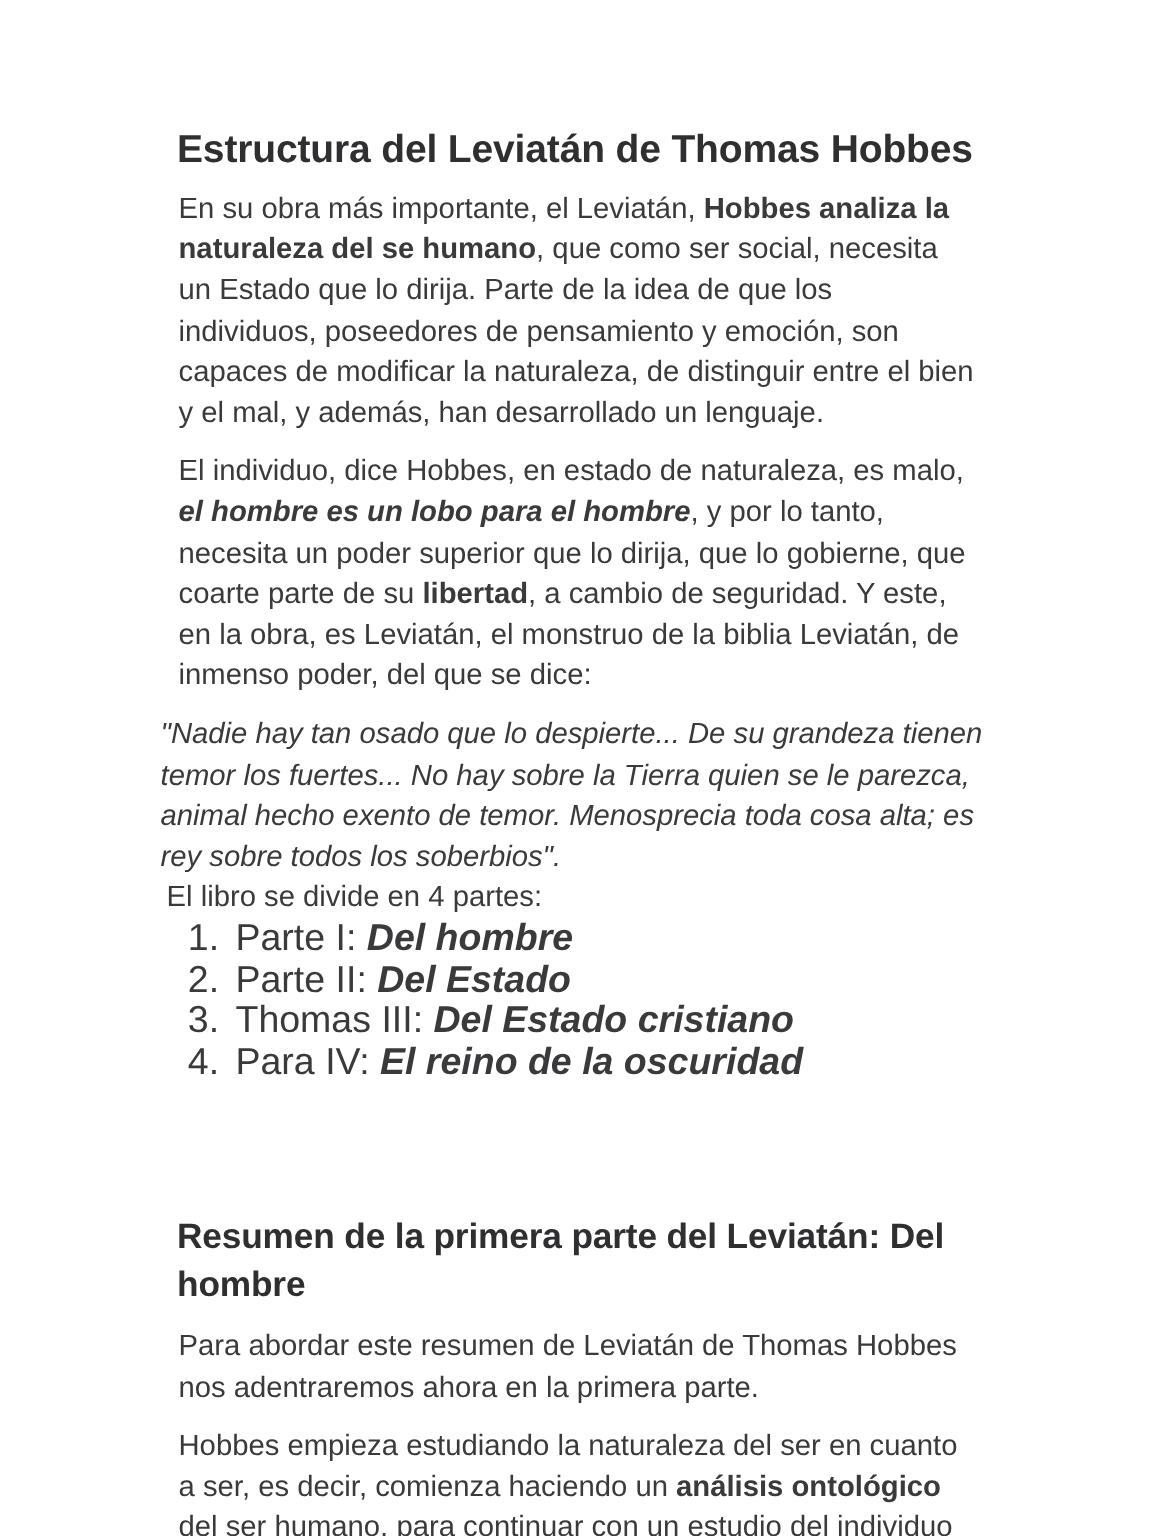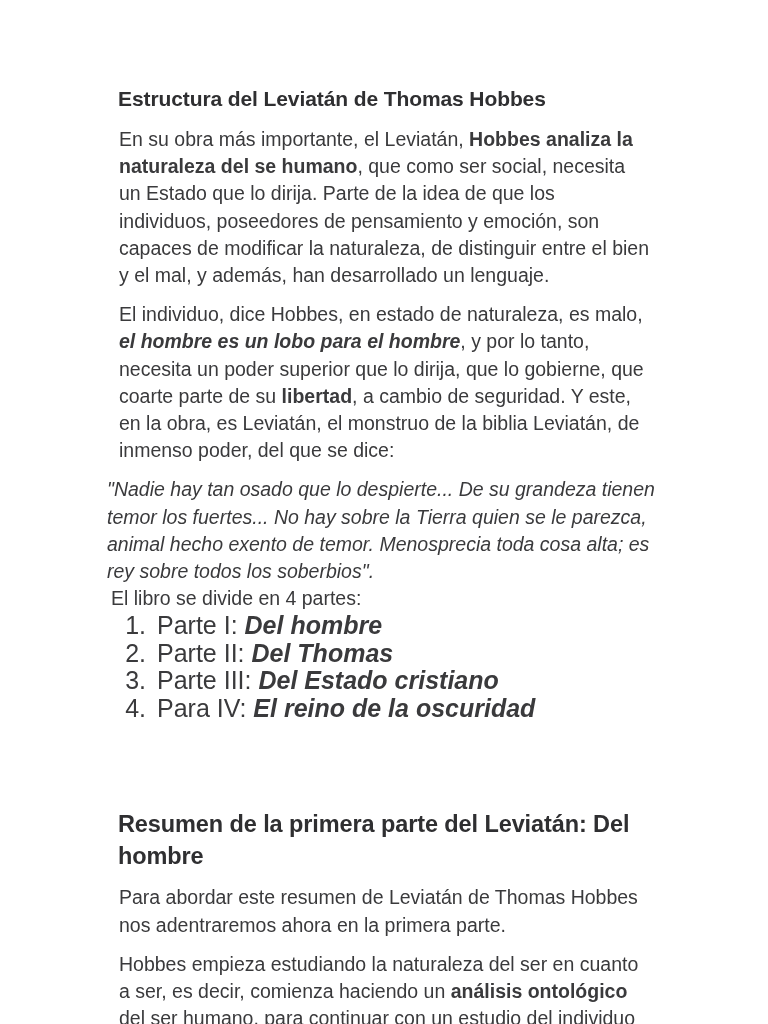--- a/index.html
+++ b/index.html
@@ -20,21 +20,21 @@
     height: 1024px;
     background: #ffffff;
   }
   .content {
     position: absolute;
     left: 107px;
     top: 84px;
     width: 556px;
   }
   h1.doc-heading {
-    font-size: 21px;
+    font-size: 26px;
     font-weight: bold;
     line-height: 30px;
     color: #2f2f31;
     margin: 0 0 4px 0;
     padding-left: 11px;
     letter-spacing: -0.1px;
   }
   h1.doc-heading-2 {
     font-size: 23.5px;
     font-weight: bold;
@@ -99,24 +99,24 @@
 
     <p class="quote-par">"Nadie hay tan osado que lo despierte... De su grandeza tienen temor los fuertes... No hay sobre la Tierra quien se le parezca, animal hecho exento de temor. Menosprecia toda cosa alta; es rey sobre todos los soberbios".</p>
 
     <p class="lead-in">El libro se divide en 4 partes:</p>
 
     <ol class="parts-list">
       <li>
         <span>Parte I: </span><span class="bi">Del hombre</span>
       </li>
       <li>
-        <span>Parte II: </span><span class="bi">Del Thomas</span>
+        <span>Parte II: </span><span class="bi">Del Estado</span>
       </li>
       <li>
-        <span>Parte III: </span><span class="bi">Del Estado cristiano</span>
+        <span>Thomas III: </span><span class="bi">Del Estado cristiano</span>
       </li>
       <li>
         <span>Para IV: </span><span class="bi">El reino de la oscuridad</span>
       </li>
     </ol>
 
     <div class="section-gap"></div>
 
     <h1 class="doc-heading-2">Resumen de la primera parte del Leviatán: Del hombre</h1>
 

